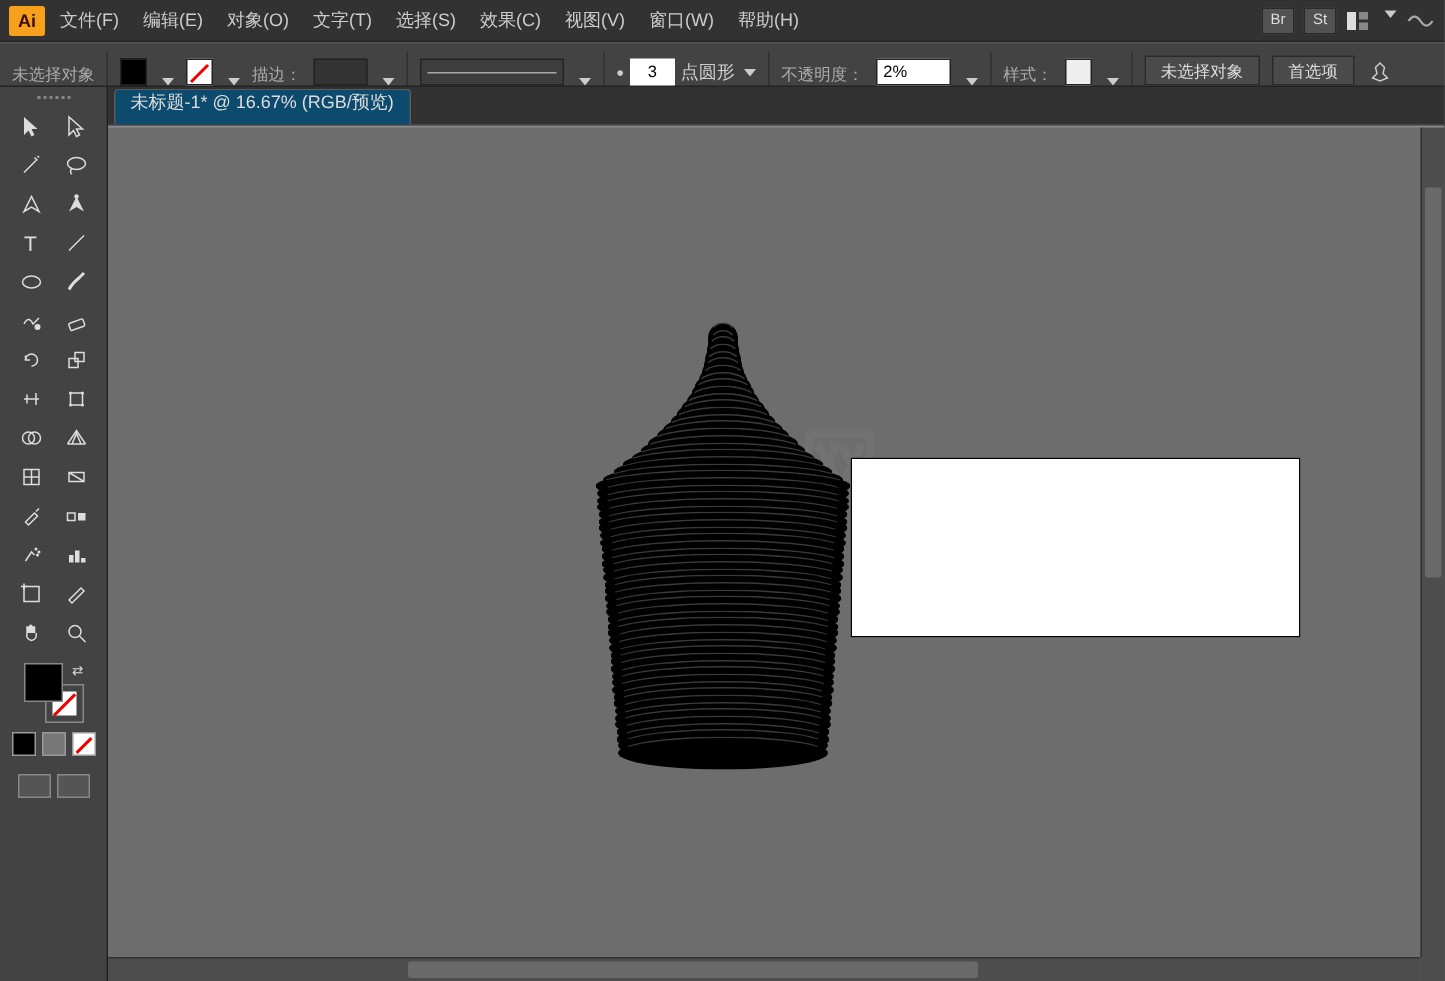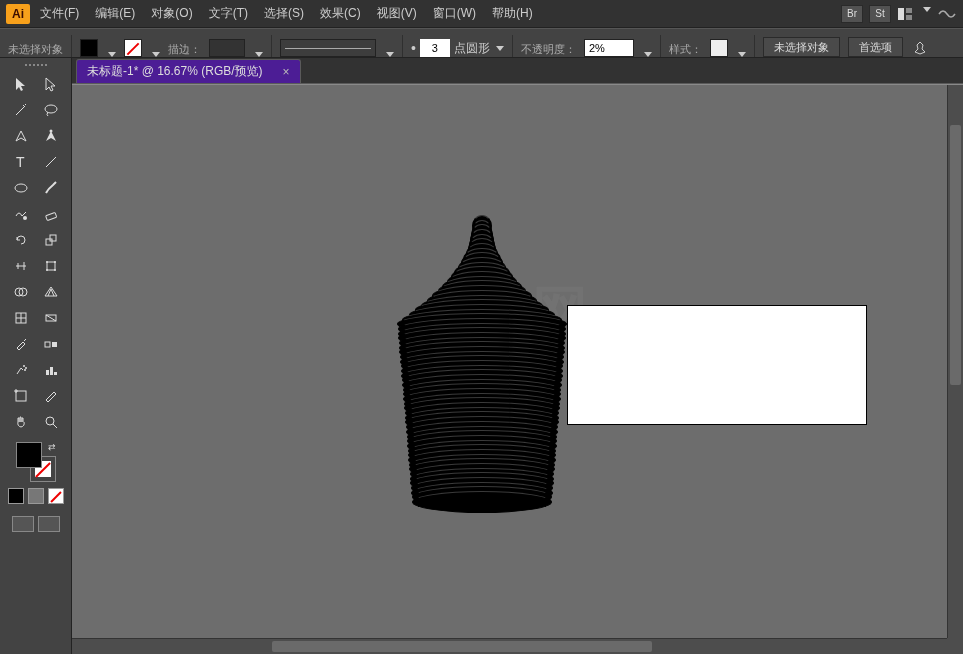--- a/index.html
+++ b/index.html
@@ -38,21 +38,21 @@
 .color-stroke::after { content:""; position:absolute; left:2px; right:2px; top:50%; border-top:2px solid #e00; transform:rotate(-45deg); }
 .mini-swap { position:absolute; right:0; top:0; font-size:9px; color:#ddd; }
 .swatch-row { display:flex; gap:4px; margin-top:6px; }
 .mini-sw { width:16px; height:16px; border:1px solid #999; }
 .mini-sw.b { background:#000;} .mini-sw.g{background:#777;} .mini-sw.n{background:#fff;position:relative;}
 .mini-sw.n::after{content:"";position:absolute;left:0;right:0;top:50%;border-top:2px solid #e00;transform:rotate(-45deg);}
 .screen-icons { margin-top:12px; display:flex; gap:4px; }
 .screen-icons div { width:22px; height:16px; border:1px solid #888; background:#555; }
 .main { flex:1; display:flex; flex-direction:column; background:#323232; position:relative; }
 .tabbar { height:26px; background:#323232; border-bottom:1px solid #5a5a5a; display:flex; align-items:end; padding-left:4px; }
-.tab { height:24px; background:#4c1d95; border:1px solid #5a5a5a; border-bottom:none; padding:0 10px; display:flex; align-items:center; gap:20px; font-size:12px; color:#ddd; border-radius:3px 3px 0 0; }
+.tab { height:24px; background:#0c4a6e; border:1px solid #5a5a5a; border-bottom:none; padding:0 10px; display:flex; align-items:center; gap:20px; font-size:12px; color:#ddd; border-radius:3px 3px 0 0;flex-direction:column; }
 .tab .close { font-size:12px; color:#bbb; }
 .canvas { flex:1; background:#6d6d6d; position:relative; overflow:hidden; border-top:1px solid #8a8a8a; }
 .drill-hold { position:absolute; left:325px; top:130px; width:170px; height:300px; }
 .ellipse-stack { position:absolute; left:0; width:100%; border:1px solid #000; background:#000; border-radius:50%; }
 .white-rect { position:absolute; left:495px; top:220px; width:300px; height:120px; background:#fff; border:1px solid #000; }
 .watermark { position:absolute; left:370px; top:190px; font-size:56px; font-weight:bold; color:rgba(120,120,120,0.5); font-family:Arial; }
 .watermark small { font-size:16px; display:block; margin-top:-8px; letter-spacing:1px; }
 .scrollbar-v { position:absolute; right:0; top:0; bottom:16px; width:16px; background:#4d4d4d; border-left:1px solid #333; }
 .scrollbar-v .thumb { position:absolute; left:2px; right:2px; top:40px; height:260px; background:#6a6a6a; border-radius:2px; }
 .scrollbar-h { position:absolute; left:0; right:16px; bottom:0; height:16px; background:#4d4d4d; border-top:1px solid #333; }

